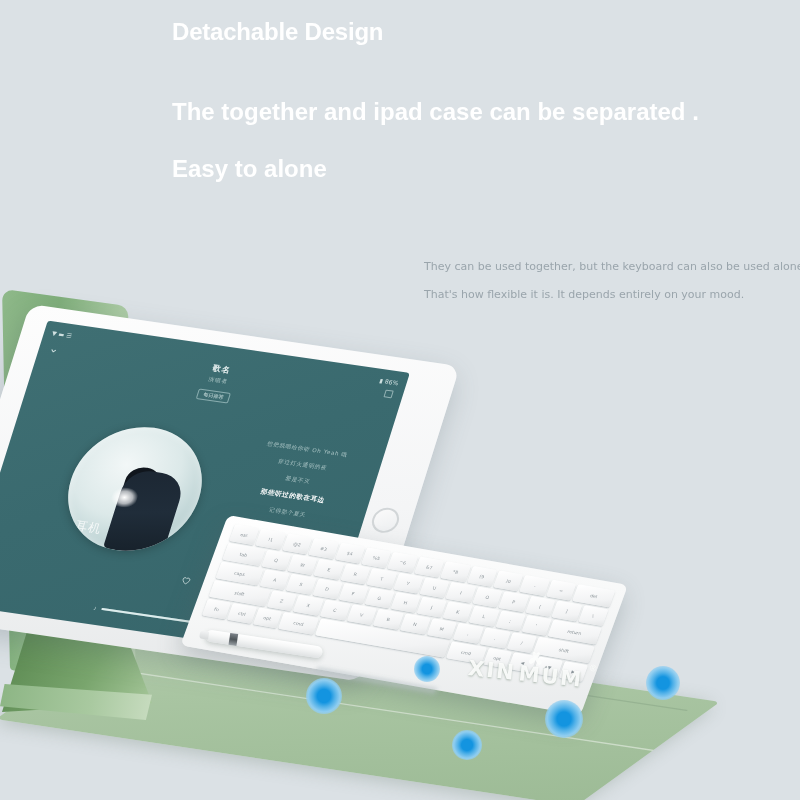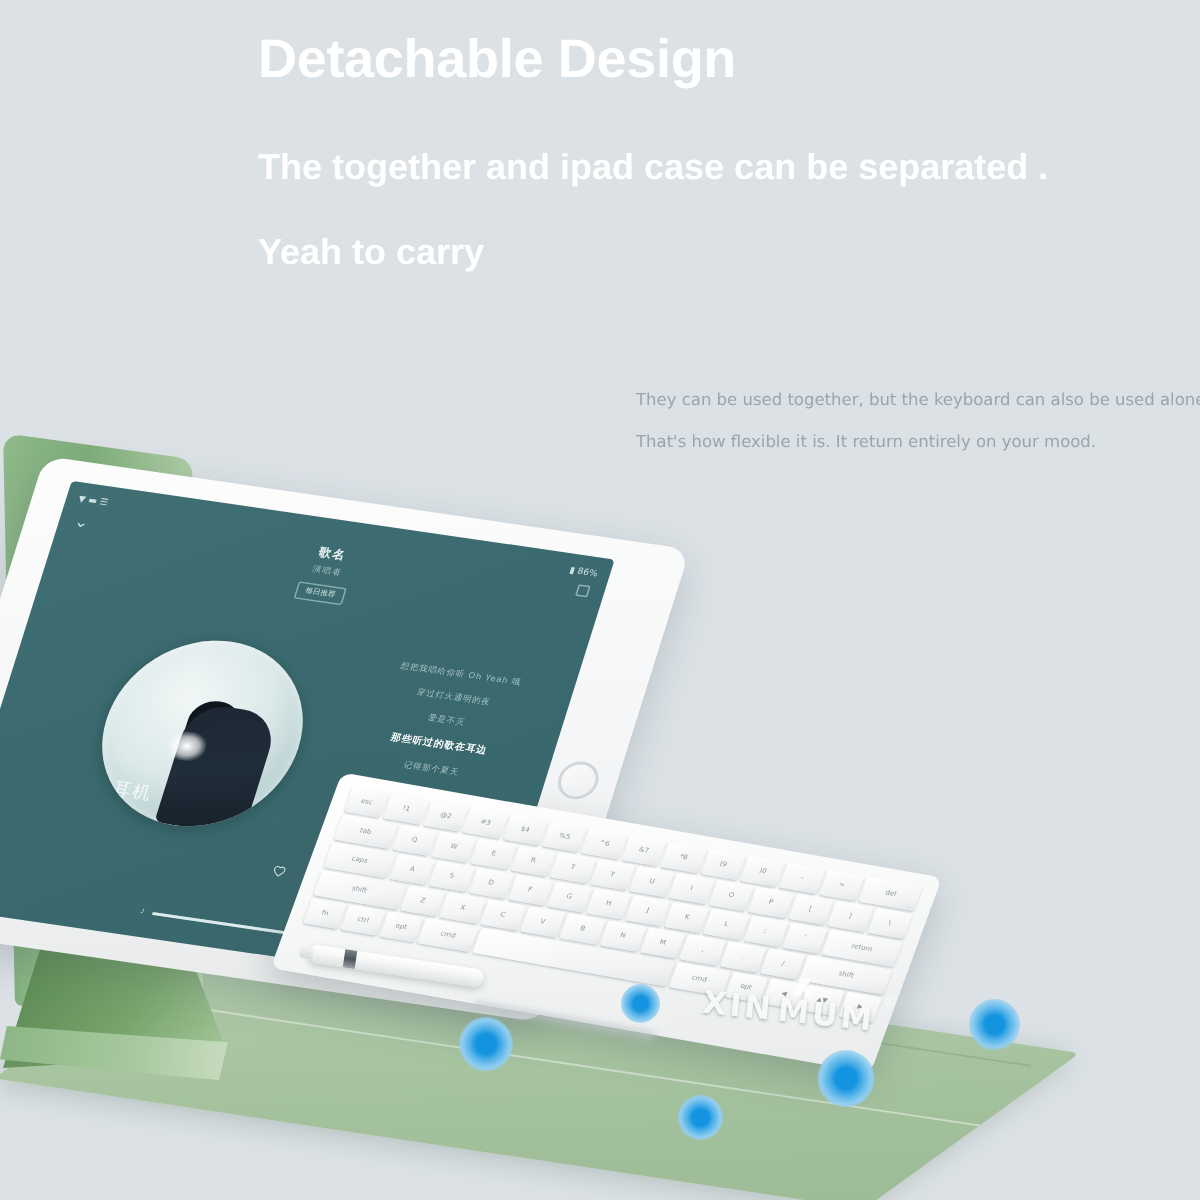--- a/index.html
+++ b/index.html
@@ -7,21 +7,21 @@
   html,body { width:800px; height:800px; overflow:hidden; }
   body {
     font-family:"Liberation Sans", sans-serif;
     background:#dbe1e5;
     position:relative;
   }
 
   
   .headline {
     position:absolute; left:172px; top:18px;
-    font-size:36px; font-weight:bold; color:#ffffff;
+    font-size:24px; font-weight:bold; color:#ffffff;
     letter-spacing:-0.2px; white-space:nowrap;
   }
   .subline-1 {
     position:absolute; left:172px; top:98px;
     font-size:24px; font-weight:bold; color:#ffffff;
     white-space:nowrap;
   }
   .subline-2 {
     position:absolute; left:172px; top:155px;
     font-size:24px; font-weight:bold; color:#ffffff;
@@ -273,23 +273,23 @@
     font-size:9px; color:rgba(250,252,250,.9);
   }
 </style>
 </head>
 <body>
 
 <div>
 
   <div class="headline">Detachable Design</div>
   <div class="subline-1">The together and ipad case can be separated .</div>
-  <div class="subline-2">Yeah to carry</div>
+  <div class="subline-2">Easy to alone</div>
   <div class="para para-1">They can be used together, but the keyboard can also be used alone.</div>
-  <div class="para para-2">That's how flexible it is. It return entirely on your mood.</div>
+  <div class="para para-2">That's how flexible it is. It depends entirely on your mood.</div>
 
   <div class="stage">
 
     <div class="case-base"></div>
     <div class="case-fold-line"></div>
 
     <div class="case-back"></div>
     <div class="case-wedge"></div>
     <div class="case-wedge-edge"></div>
 

